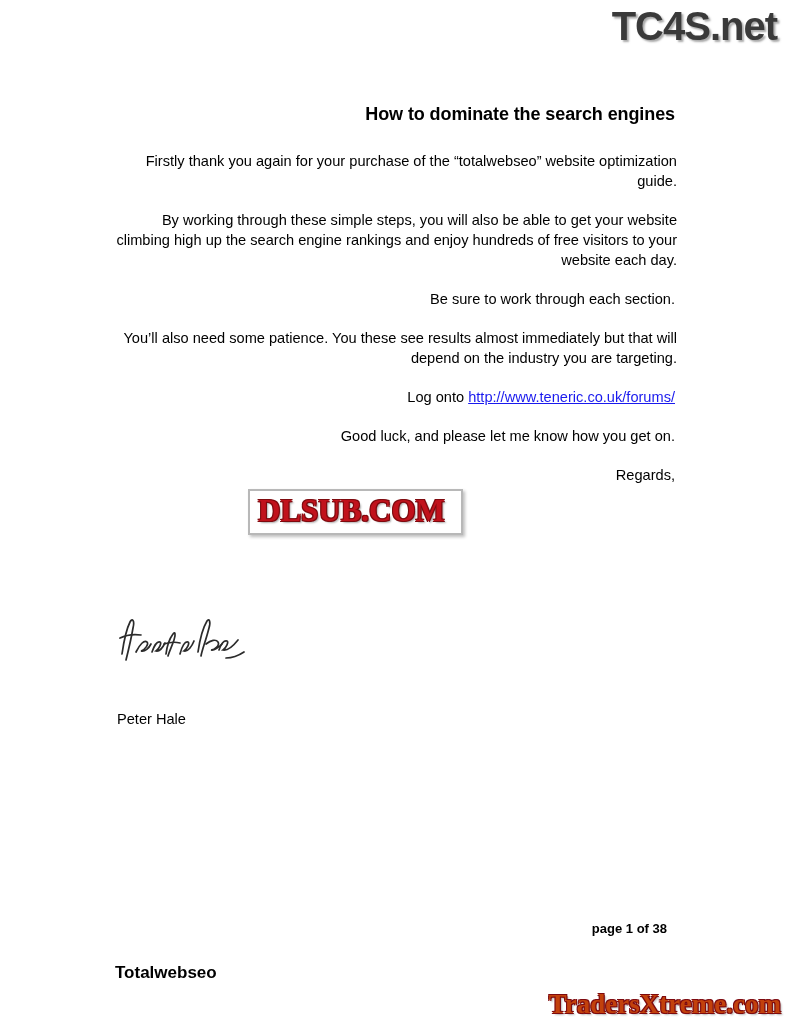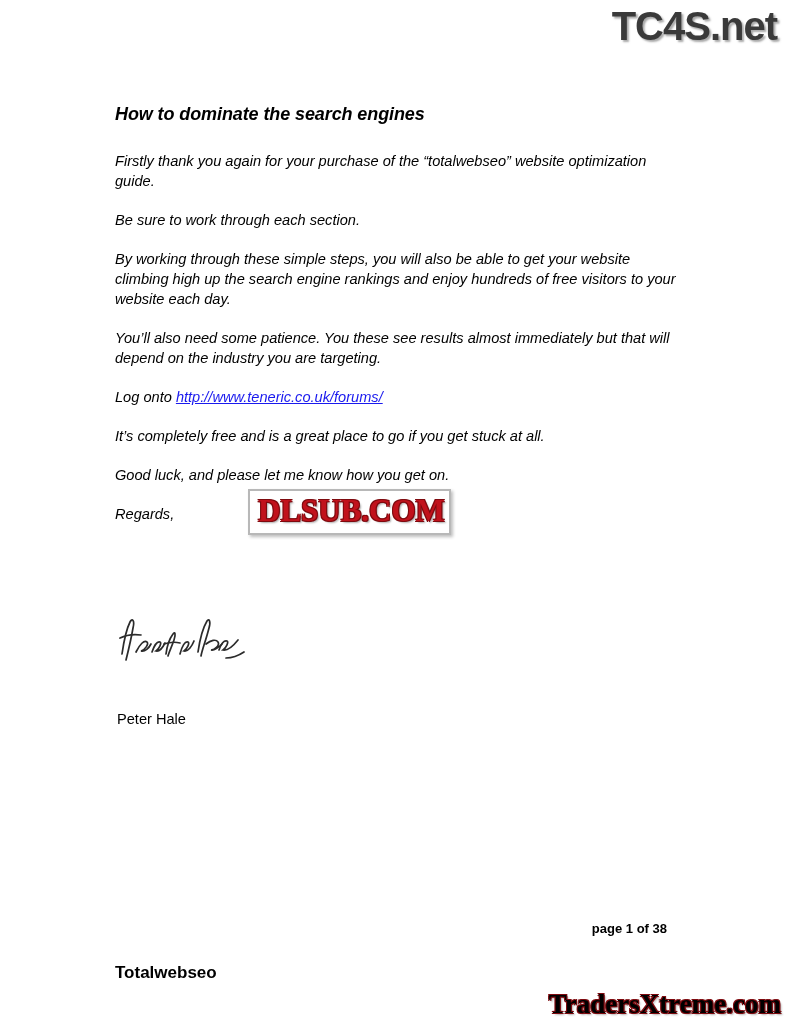--- a/index.html
+++ b/index.html
@@ -30,41 +30,41 @@
     text-shadow: 2px 2px 2px rgba(140,140,140,0.75);
   }
 
   
   .page {
     position: absolute;
     left: 0;
     top: 0;
     width: 791px;
     height: 1024px;
+    text-align: right;
   }
 
   .content {
     position: absolute;
     left: 115px;
     top: 104px;
     width: 560px;
-    font-style: italic;
   }
 
   h1.doc-title {
     font-size: 18px;
     font-weight: bold;
     margin: 0 0 26px 0;
     letter-spacing: -0.1px;
   }
 
   p.para {
     font-size: 14.6px;
     line-height: 20px;
-    margin: 0 16px 19px 0;
+    margin: 0 0 19px 0;
     color: #000;
   }
 
   p.para.wide {
     width: 562px;
   }
 
   a.link {
     color: #1a1aee;
     text-decoration: underline;
@@ -83,21 +83,21 @@
     left: 117px;
     top: 711px;
     font-size: 14.6px;
   }
 
   
   .center-watermark {
     position: absolute;
     left: 248px;
     top: 489px;
-    padding: 2px 4px 4px 8px;
+    padding: 2px 16px 4px 8px;
     background: #ffffff;
     border: 2px solid #b8b8b8;
     box-shadow: 2px 2px 3px rgba(0,0,0,0.25);
   }
   .center-watermark span {
     font-family: "Liberation Serif", serif;
     font-weight: bold;
     font-size: 31px;
     letter-spacing: 0px;
     color: #c1121c;
@@ -125,21 +125,21 @@
     font-weight: bold;
   }
 
   .bottom-watermark {
     position: absolute;
     right: 10px;
     bottom: 4px;
     font-family: "Liberation Serif", serif;
     font-weight: bold;
     font-size: 27px;
-    color: #000000;
+    color: #c2410c;
     text-shadow:
       -1px -1px 0 #7e0a0f,
        1px -1px 0 #7e0a0f,
       -1px  1px 0 #7e0a0f,
        1px  1px 0 #7e0a0f,
        2px 2px 2px rgba(0,0,0,0.3);
   }
 </style>
 </head>
 <body>
@@ -147,31 +147,30 @@
 <div class="page">
 
   <div class="top-watermark">TC4S.net</div>
 
   <div class="content">
 
     <h1 class="doc-title">How to dominate the search engines</h1>
 
     <p class="para wide">Firstly thank you again for your purchase of the “totalwebseo” website optimization guide.</p>
 
+    <p class="para wide">By working through these simple steps, you will also be able to get your website climbing high up the search engine rankings and enjoy hundreds of free visitors to your website each day.</p>
+
     <p class="para">Be sure to work through each section.</p>
 
-    <p class="para wide">By working through these simple steps, you will also be able to get your website climbing high up the search engine rankings and enjoy hundreds of free visitors to your website each day.</p>
-
 
     <p class="para wide">You’ll also need some patience. You these see results almost immediately but that will depend on the industry you are targeting.</p>
 
 
     <p class="para"><span>Log onto </span><a class="link" href="#">http://www.teneric.co.uk/forums/</a></p>
 
-    <p class="para">It’s completely free and is a great place to go if you get stuck at all.</p>
 
     <p class="para">Good luck, and please let me know how you get on.</p>
 
     <p class="para">Regards,</p>
 
   </div>
 
   <div class="signature">
     <svg width="130" height="60" viewBox="0 0 130 60" xmlns="http://www.w3.org/2000/svg">
       <g fill="none" stroke="#2b2b2b" stroke-width="1.7" stroke-linecap="round">

